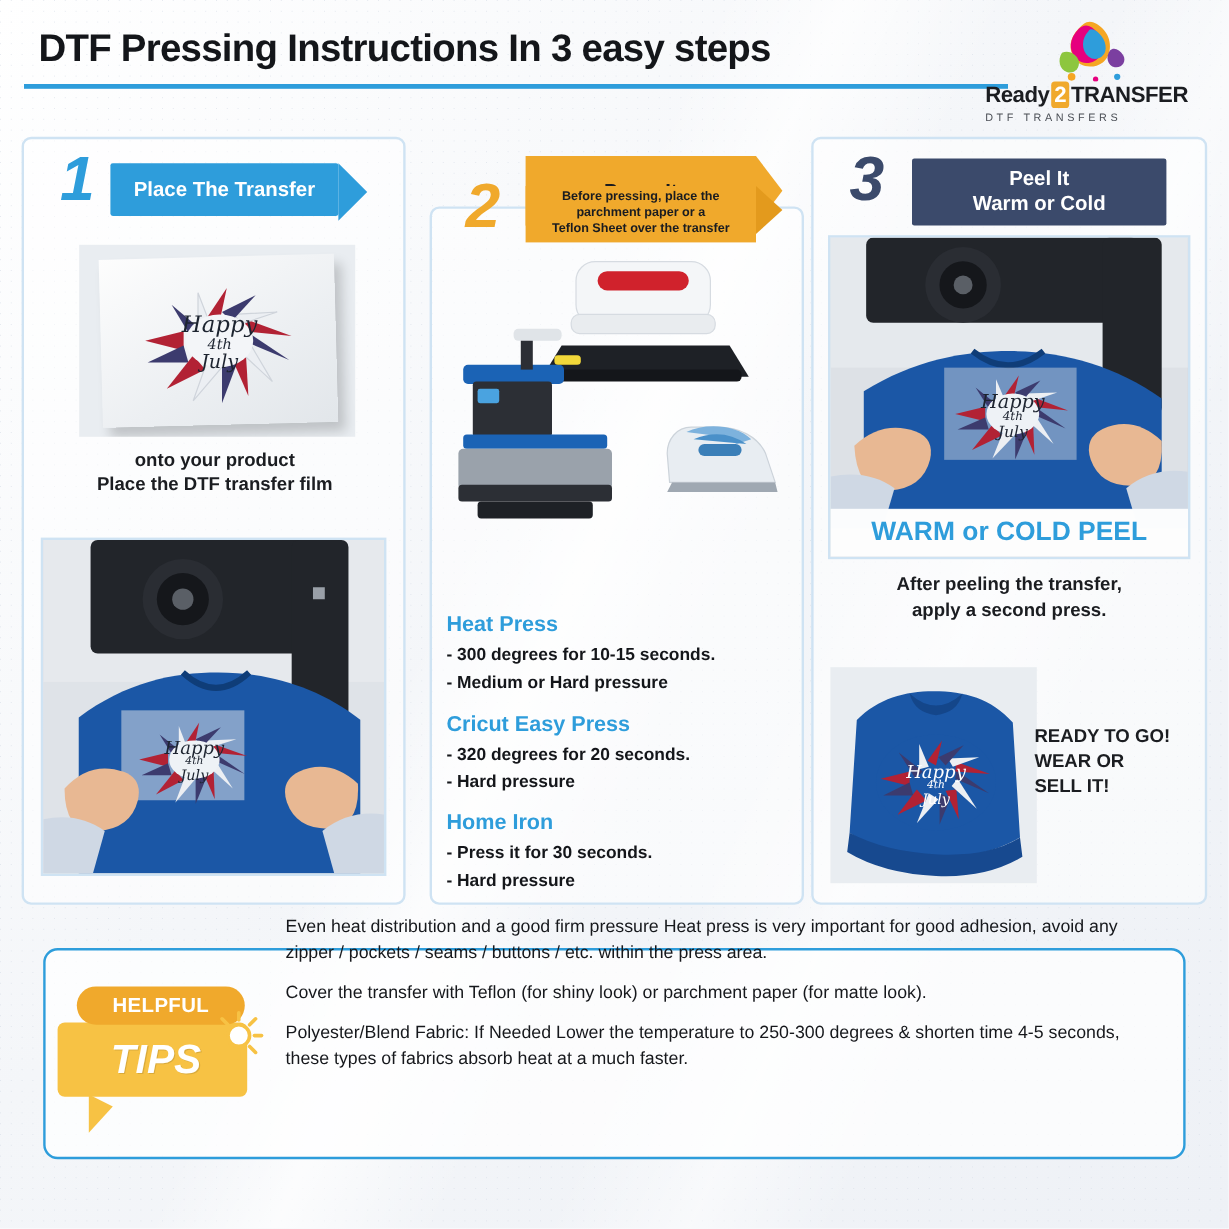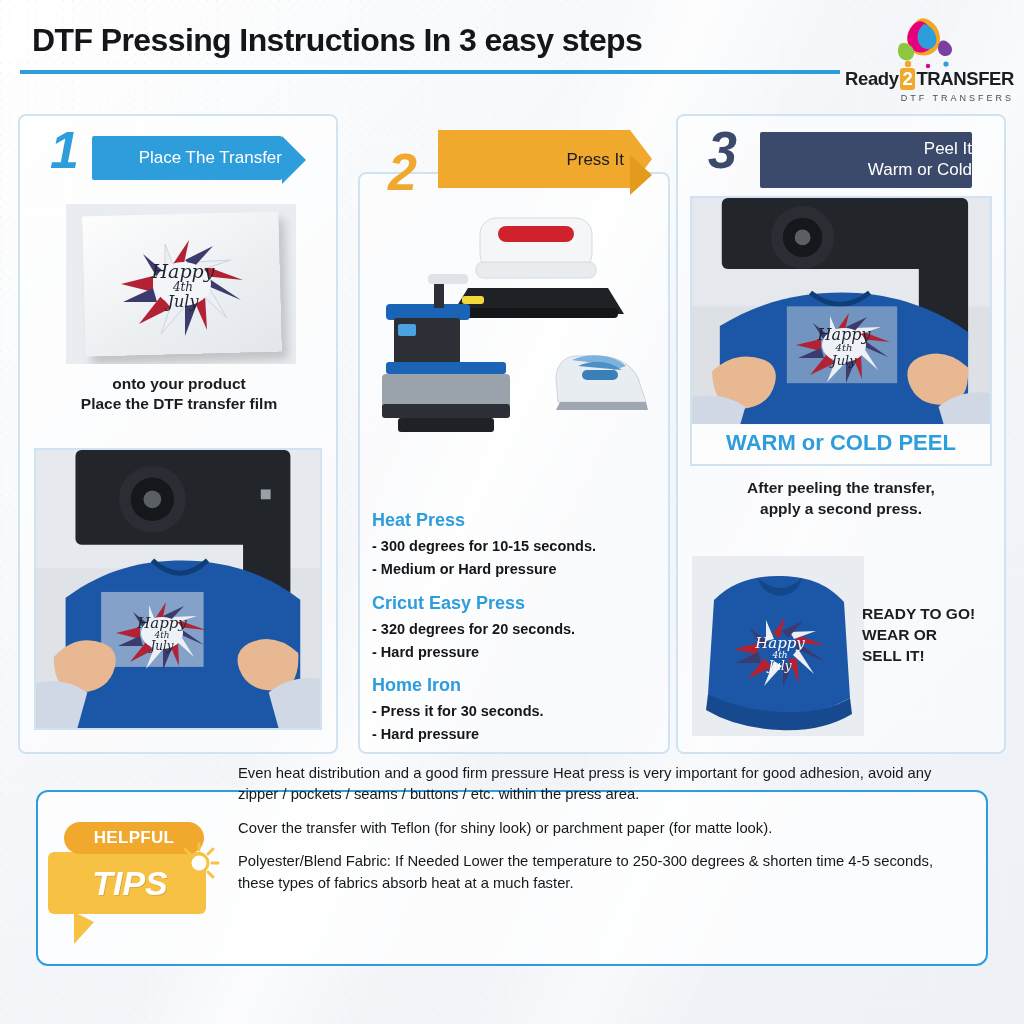--- a/index.html
+++ b/index.html
@@ -36,22 +36,22 @@
     position: absolute; left: 32px; top: 22px;
     font-size: 32px; font-weight: bold; color: #14161a;
     letter-spacing: -0.6px;
     white-space: nowrap;
   }
   .title-rule {
     position: absolute; left: 20px; top: 70px; width: 820px; height: 4px;
     background: #2e9ddb;
   }
   .logo {
-    position: absolute; right: 10px; top: 16px; width: 178px; height: 92px;
-    text-align: right;
+    position: absolute; right: 25px; top: 16px; width: 178px; height: 92px;
+    text-align: left;
   }
   .logo-splash {
     position: relative; width: 100%; height: 52px;
   }
   .logo-word {
     font-size: 18.5px; font-weight: bold; color: #1b1d21; letter-spacing: -0.4px;
     white-space: nowrap;
   }
   .logo-word .ready { color: #1b1d21; }
   .logo-word .two {
@@ -74,22 +74,22 @@
   #col2 { left: 358px; top: 172px; width: 312px; height: 582px; }
   #col3 { left: 676px; top: 114px; width: 330px; height: 640px; }
   .step-num {
     position: absolute;
     font-size: 52px; font-weight: bold; font-style: italic;
     line-height: 1;
     z-index: 3;
   }
   .ribbon {
     position: absolute;
-    color: #ffffff; font-weight: normal; text-align: center;
-    display: flex; flex-direction: column; justify-content: center; align-items: flex-end;
+    color: #ffffff; font-weight: bold; text-align: center;
+    display: flex; flex-direction: column; justify-content: center; align-items: center;
   }
   .ribbon.blue { background: #2e9ddb; }
   .ribbon.orange { background: #f0a92c; color: #111; }
   .ribbon.navy { background: #3b4a6b; }
   .ribbon::after {
     content: ""; position: absolute; right: -24px; top: 0;
     border-top: 0 solid transparent;
     width: 0; height: 0;
   }
   .ribbon-tail-blue {
@@ -381,20 +381,25 @@
         <span style="font-size:15px">Happy</span>
         <span style="font-size:9px">4th</span>
         <span style="font-size:12px">July</span>
       </div>
     </div>
   </div>
 
   <div class="step-num" id="s2num">2</div>
   <div class="ribbon orange" id="s2ribbon">
     <span class="big">Press It</span>
+  </div>
+  <div id="s2sub">
+    <div>Before pressing, place the</div>
+    <div>parchment paper or a</div>
+    <div>Teflon Sheet over the transfer</div>
   </div>
   <div class="ribbon-tail-orange" id="s2tailR"></div>
   <div id="s2subtailR"></div>
 
   <div class="photo" id="equip">
     <svg width="100%" height="100%" viewBox="0 0 284 250">
       <rect width="284" height="250" fill="none"></rect>
 
       <g>
         <rect x="108" y="22" width="112" height="52" rx="16" fill="#f4f6f8" stroke="#d6dbe1"></rect>

